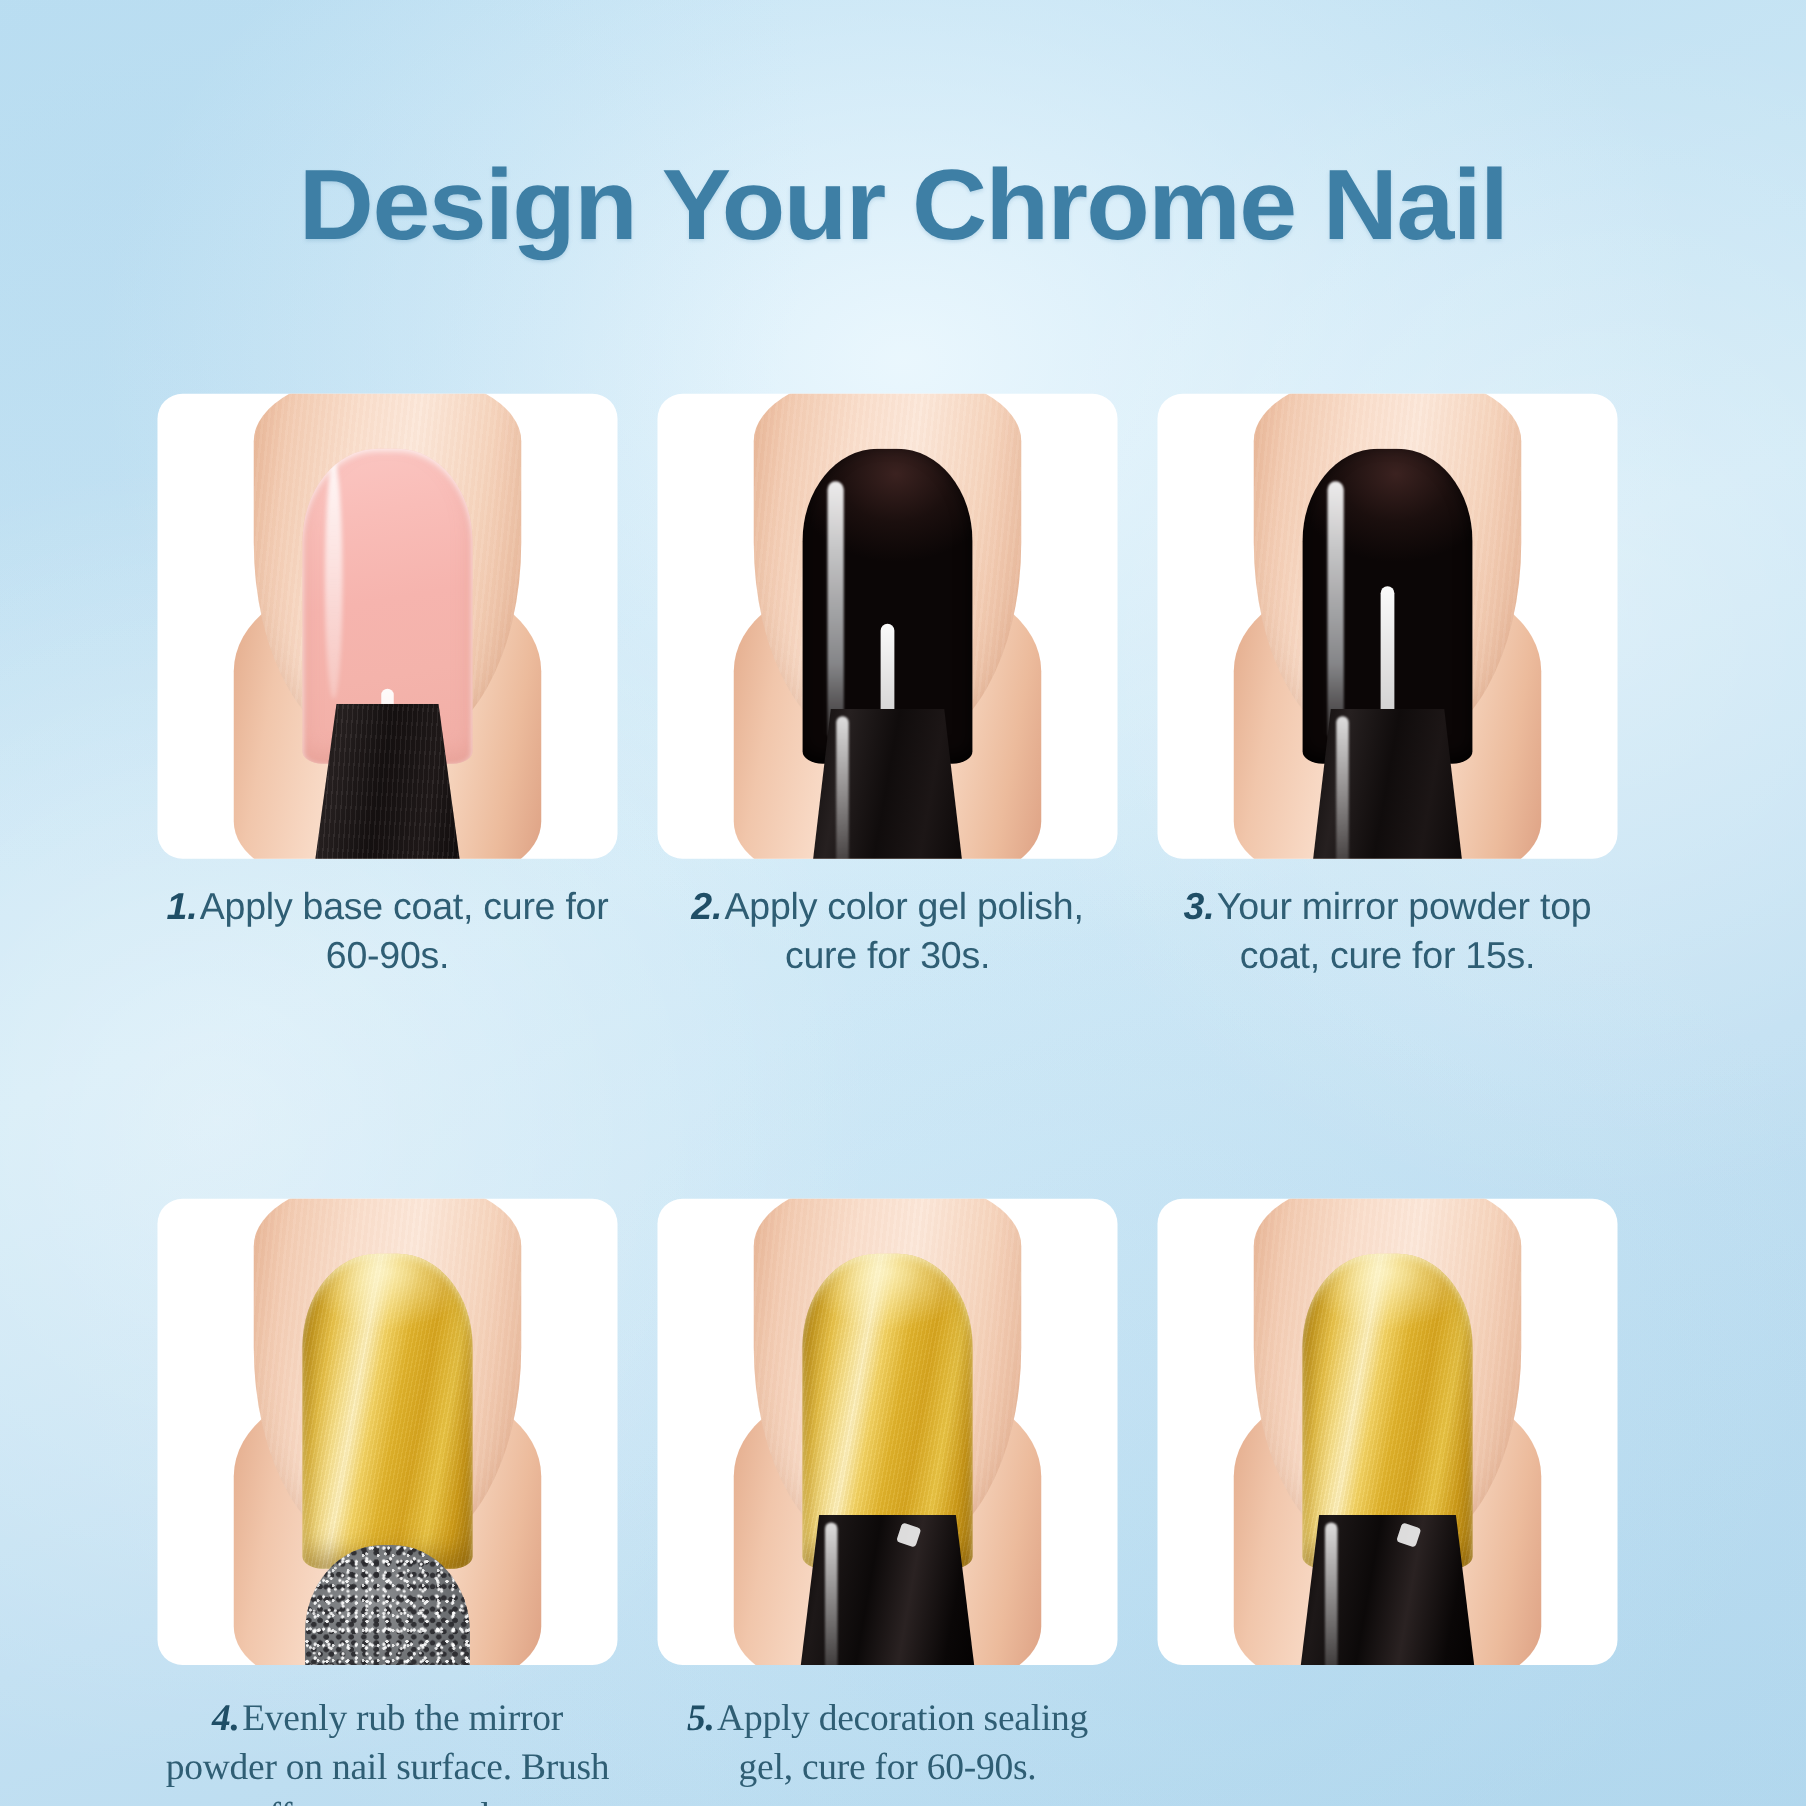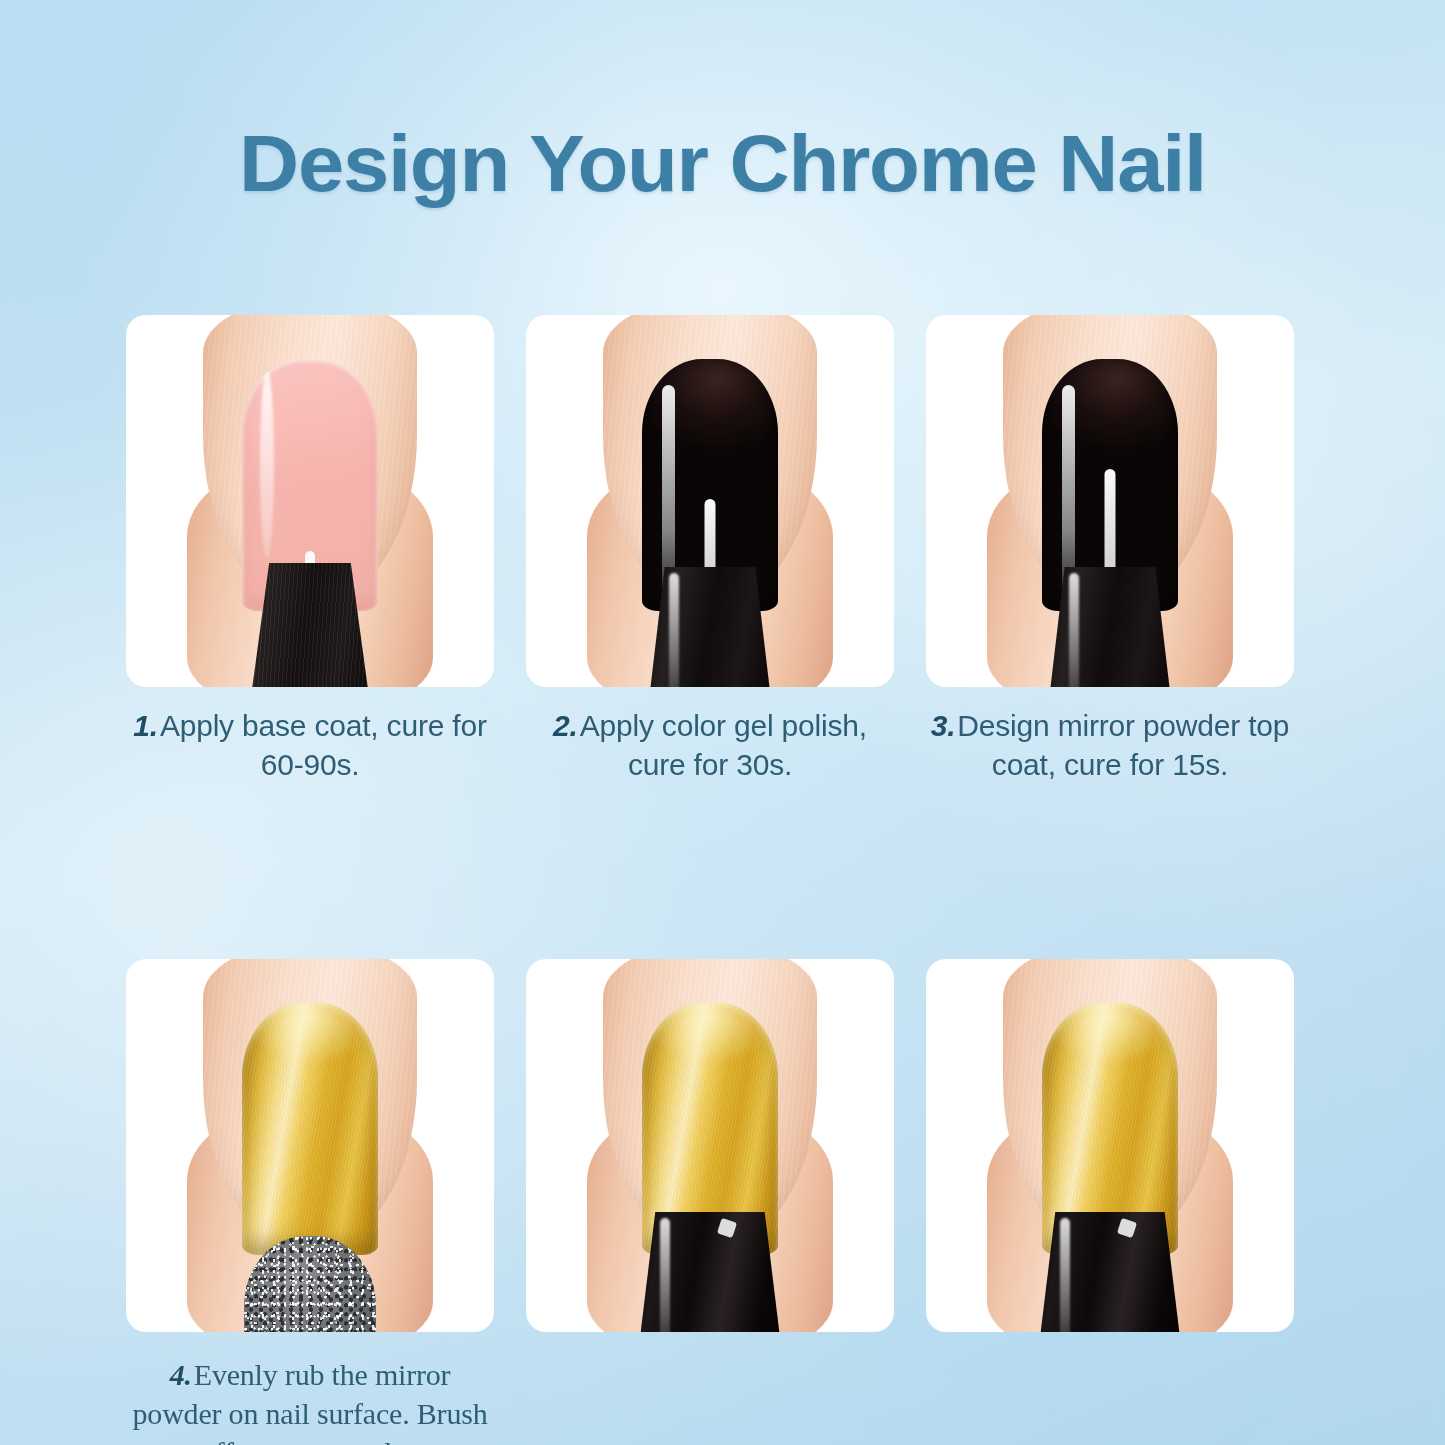--- a/index.html
+++ b/index.html
@@ -389,21 +389,21 @@
           <div class="nail black z-nail">
             <div class="spec s3"></div>
             <div class="spec dot"></div>
           </div>
           <div class="brush z-tool">
             <div class="gloss"></div>
           </div>
         </div>
       </div>
       <div class="caption">
-        <span class="num">3.</span><span>Design mirror powder top coat, cure for 15s.</span>
+        <span class="num">3.</span><span>Your mirror powder top coat, cure for 15s.</span>
       </div>
     </div>
 
     <div class="step row2">
       <div class="card">
         <div class="scene">
           <div class="knuckle z-knuckle"></div>
           <div class="finger z-finger"></div>
           <div class="nail gold z-nail"></div>
           <div class="sponge z-tool"></div>
@@ -419,20 +419,23 @@
         <div class="scene">
           <div class="knuckle z-knuckle"></div>
           <div class="finger z-finger"></div>
           <div class="nail gold z-nail"></div>
           <div class="brush wide z-tool">
             <div class="gloss"></div>
             <div class="gloss2"></div>
           </div>
         </div>
       </div>
+      <div class="caption">
+        <span class="num">5.</span><span>Apply decoration sealing gel, cure for 60-90s.</span>
+      </div>
     </div>
 
     <div class="step row2">
       <div class="card">
         <div class="scene">
           <div class="knuckle z-knuckle"></div>
           <div class="finger z-finger"></div>
           <div class="nail gold z-nail"></div>
           <div class="brush wide z-tool">
             <div class="gloss"></div>

